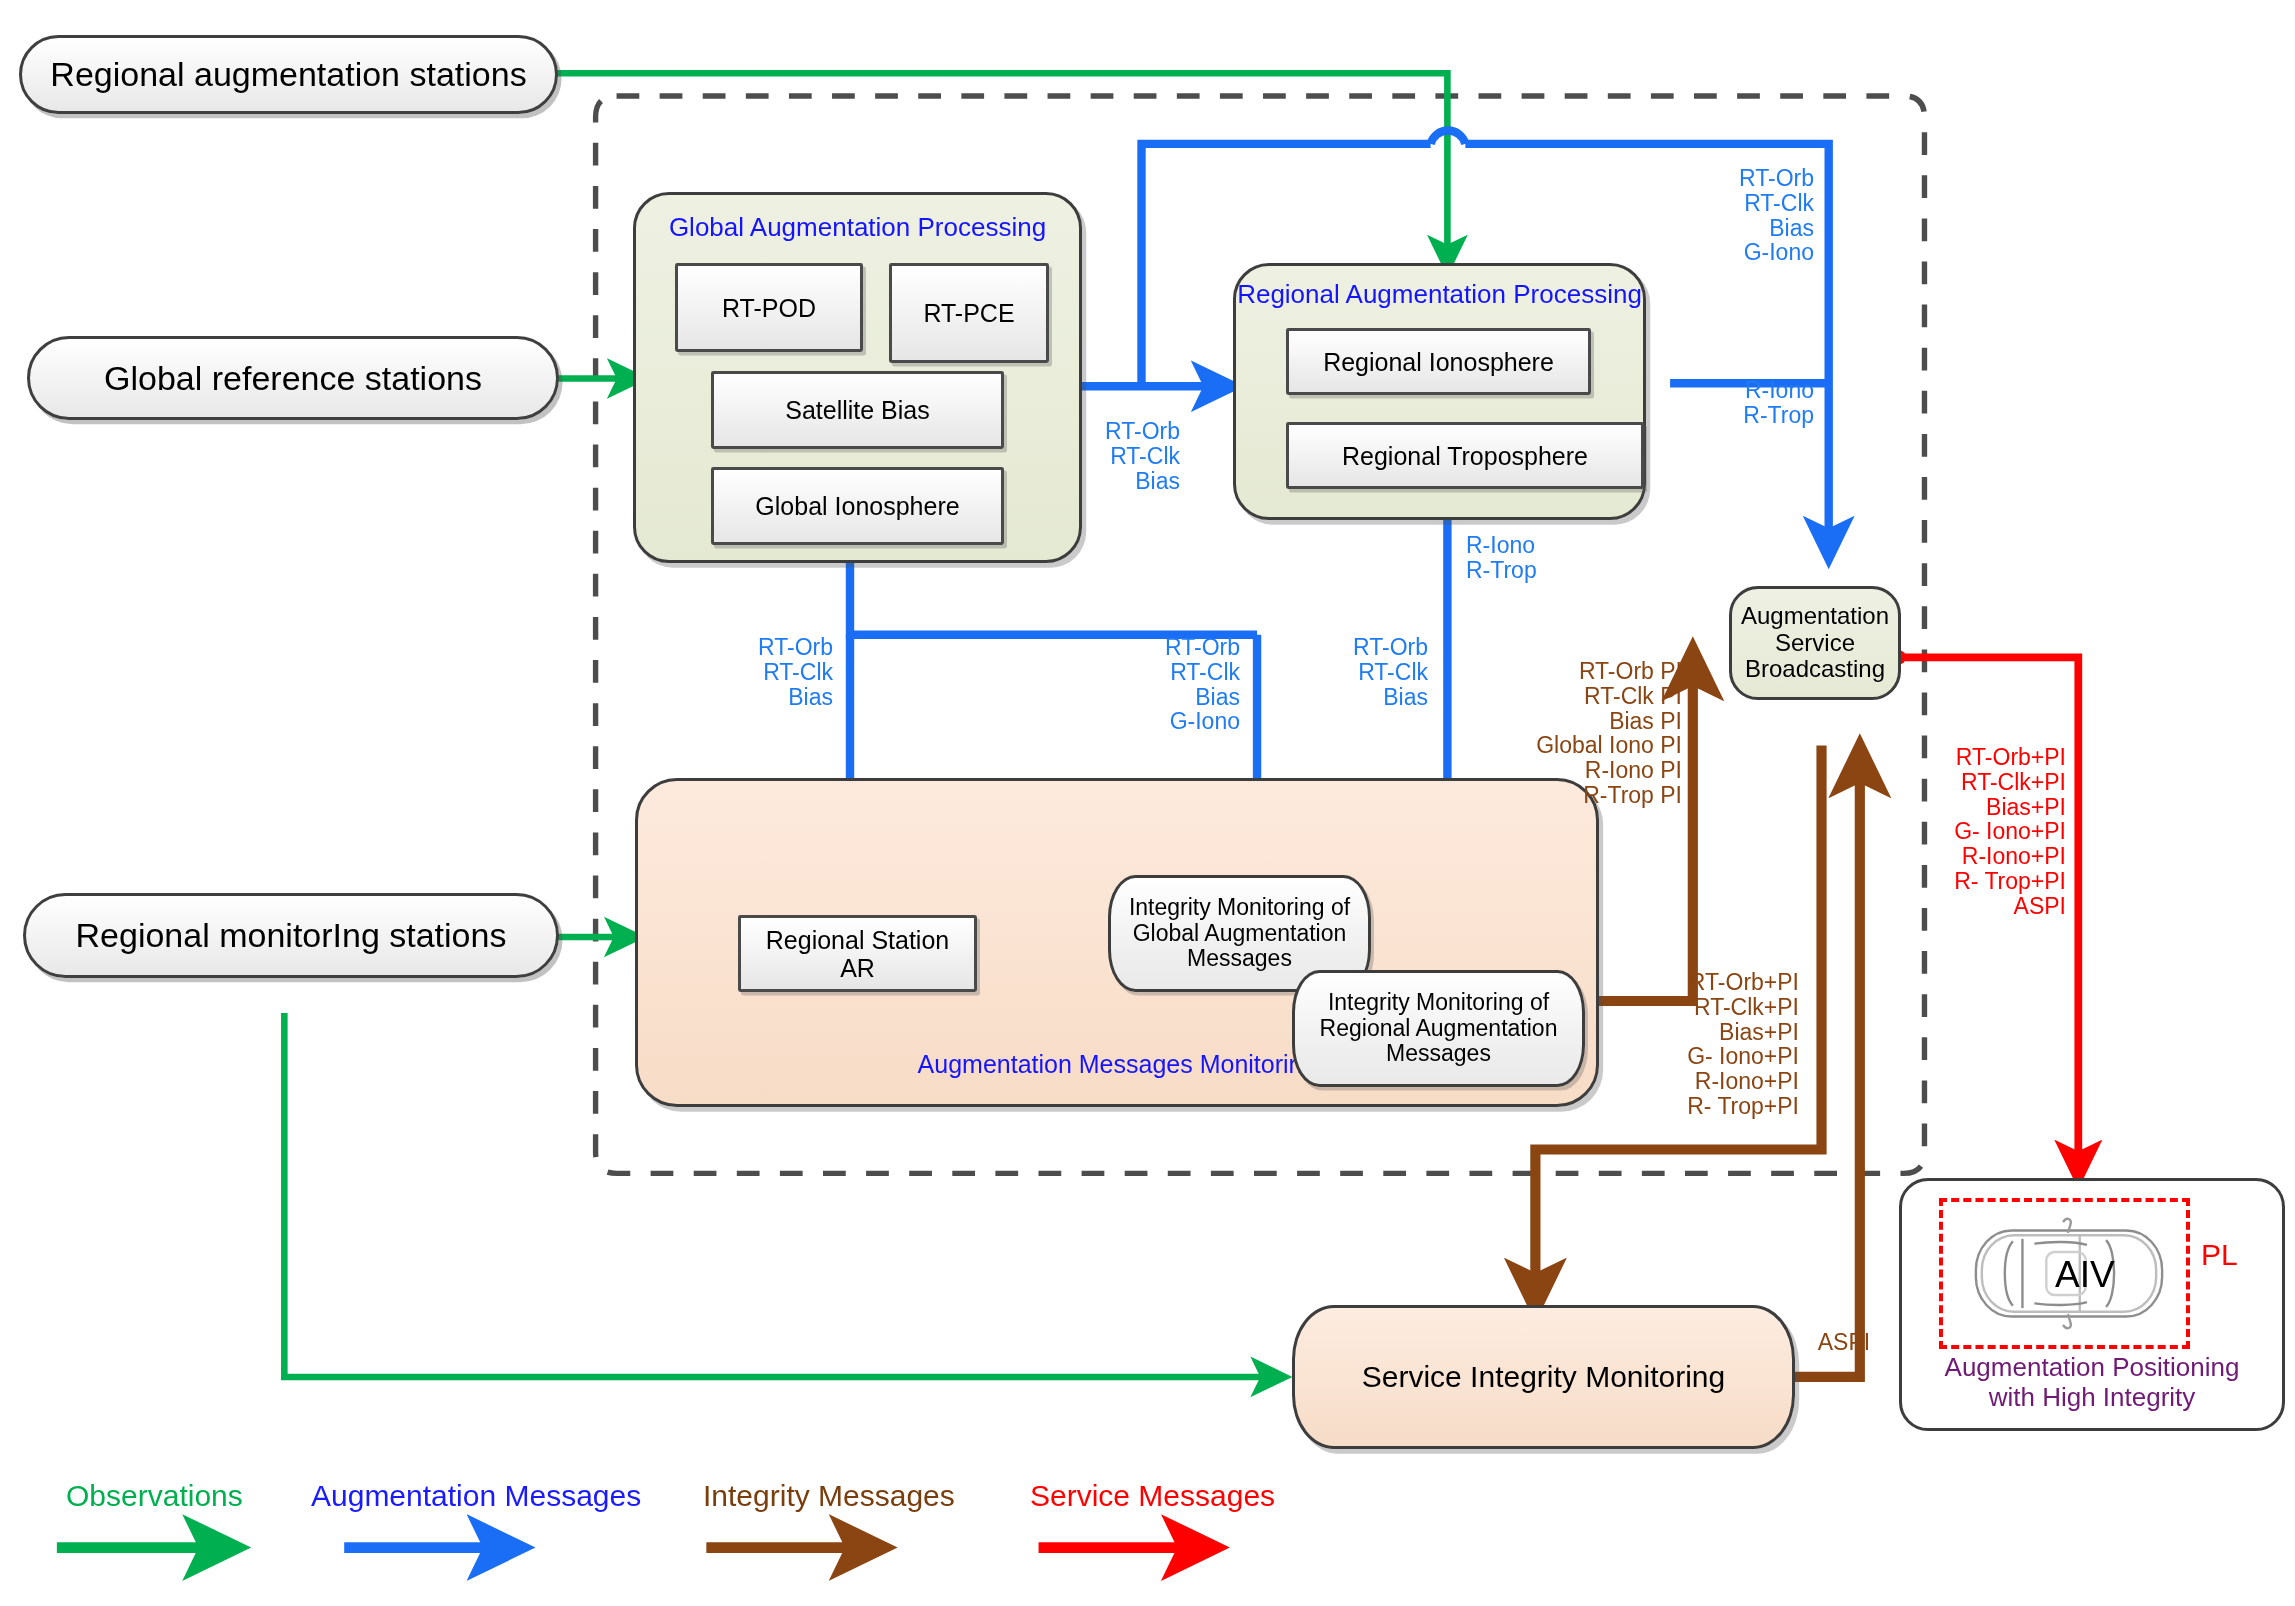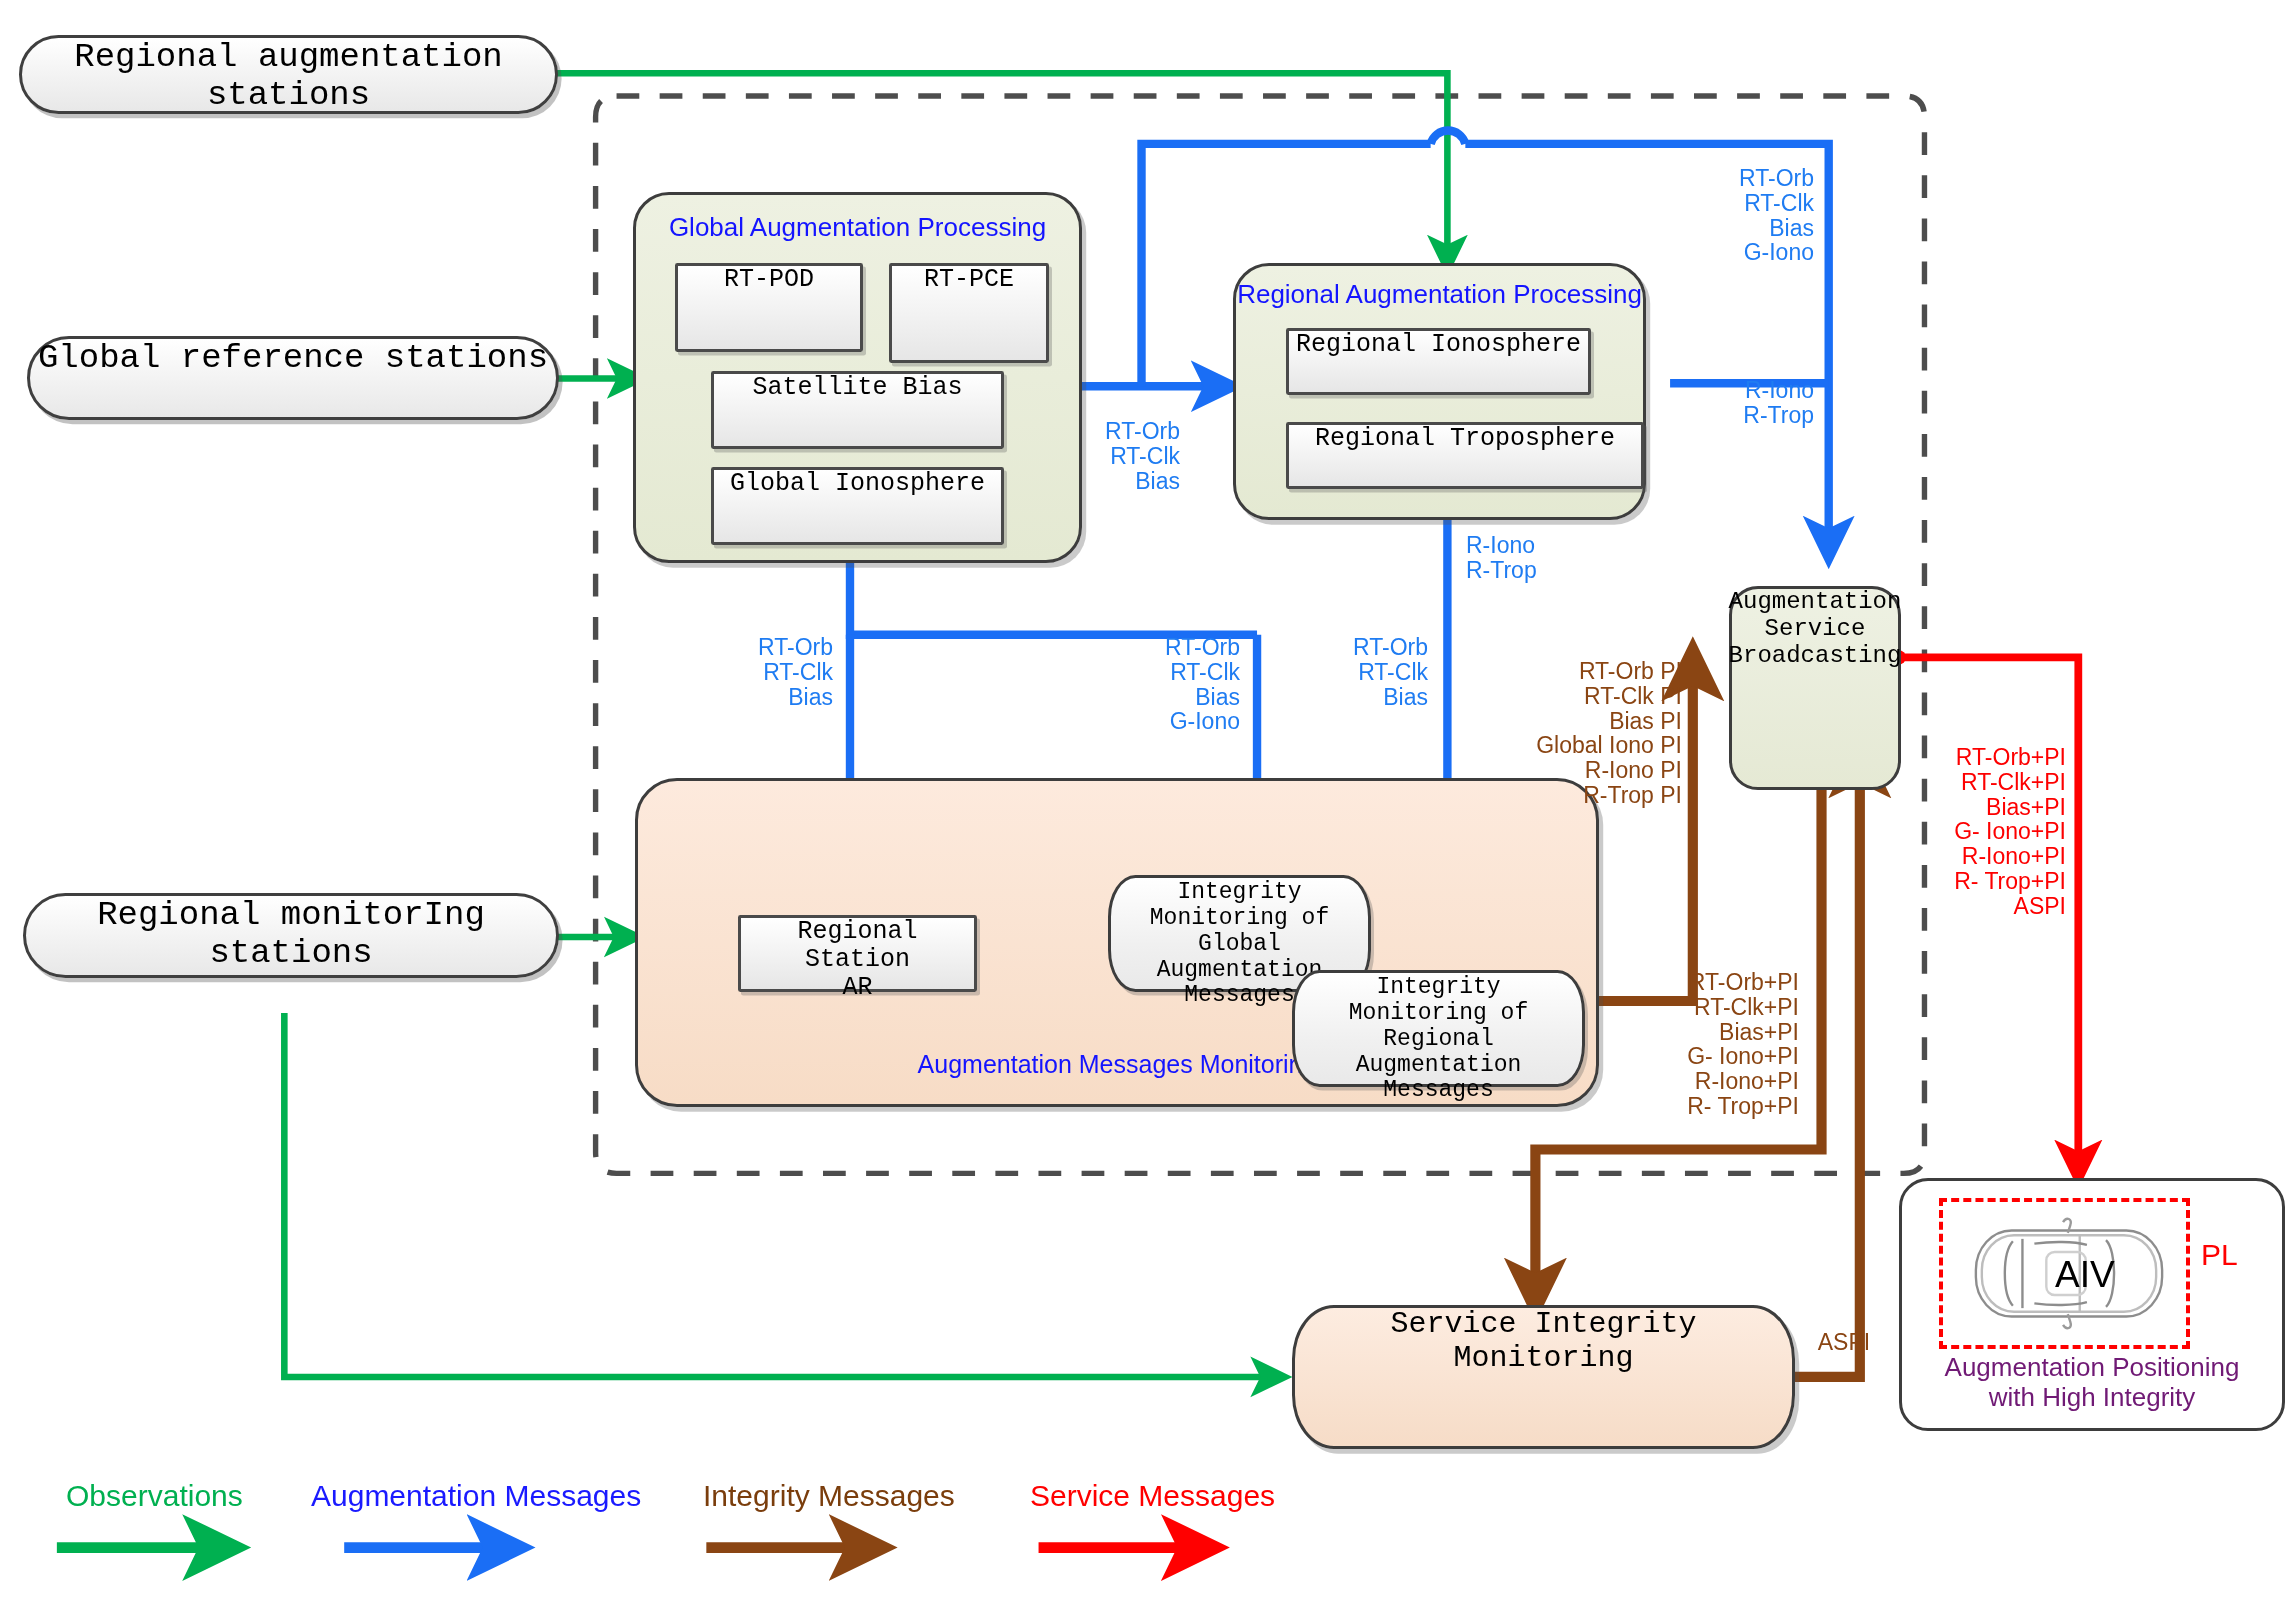--- a/index.html
+++ b/index.html
@@ -1,21 +1,21 @@
 <!DOCTYPE html>
 <html style="font-size:9.6px"><head>
 <meta charset="utf-8">
 <style>
   html,body{margin:0;padding:0;background:#ffffff;}
   body{font-family:"Liberation Sans", sans-serif;}
   #stage{position:relative;width:2295px;height:1607px;background:#fff;overflow:hidden;}
   svg.layer{position:absolute;left:0;top:0;width:2295px;height:1607px;}
 
-  .node{position:absolute;box-sizing:border-box;display:flex;
-        justify-content:center;text-align:center;line-height:1.12;font-family:Liberation Mono, monospace;}
+  .node{position:absolute;box-sizing:border-box;display:flex;align-items:center;
+        justify-content:center;text-align:center;line-height:1.12;}
 
   
   .station{
     background:linear-gradient(180deg,#ffffff 0%,#f2f2f2 55%,#e8e8e8 100%);
     border:3px solid #3f3f3f;border-radius:54px;
     font-size:34px;color:#000;
     box-shadow:3.6px 4.2px 0 rgba(80,80,80,.35);
   }
 
   
@@ -201,21 +201,21 @@
     <span style="white-space:pre-line;">Integrity Monitoring of
 Global Augmentation
 Messages</span>
   </div>
   <div class="node barrel" style="left:1292px;top:970px;width:293px;height:117px;white-space:pre-line;">
     <span style="white-space:pre-line;">Integrity Monitoring of
 Regional Augmentation
 Messages</span>
   </div>
 
-  <div class="node asbnode" style="left:1729px;top:586px;width:172px;height:204px;white-space:pre-line;">
+  <div class="node asbnode" style="left:1729px;top:586px;width:172px;height:114px;white-space:pre-line;">
     <span style="white-space:pre-line;">Augmentation
 Service
 Broadcasting</span>
   </div>
 
   <div class="node simnode" style="left:1292px;top:1305px;width:503px;height:144px;">
     <span>Service Integrity Monitoring</span>
   </div>
 
   <div class="aivbox" style="position:absolute;left:1899px;top:1178px;width:380px;height:247px;">

